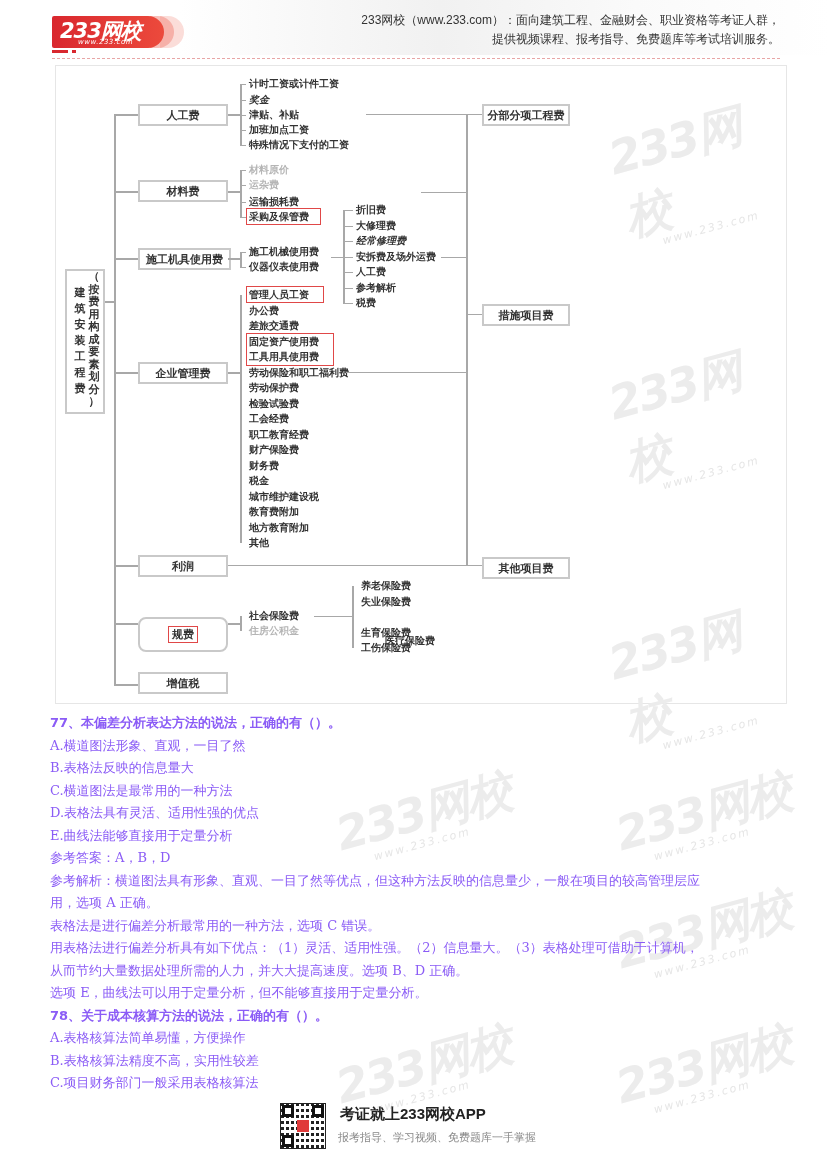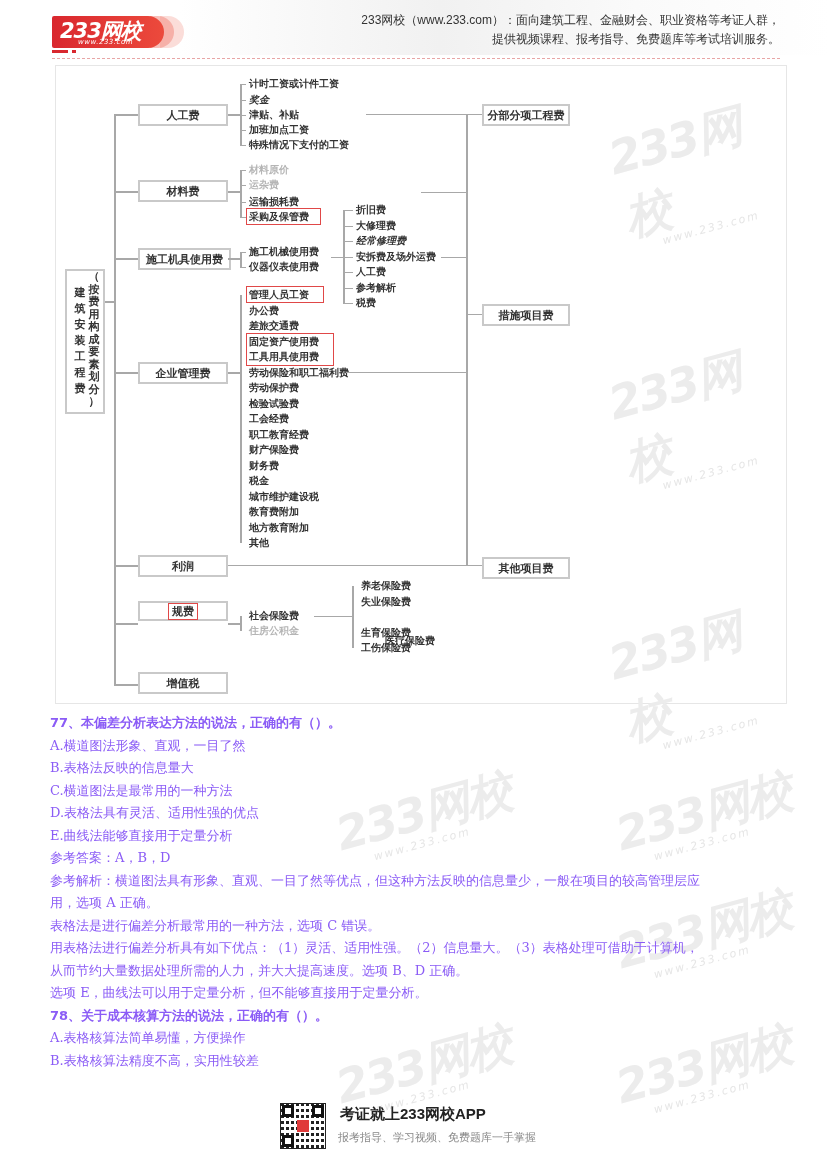--- a/index.html
+++ b/index.html
@@ -122,21 +122,21 @@
   <div class="box" style="left:82px; top:296px; width:90px; height:22px;">
       <span>企业管理费</span>
     </div>
 
   <div class="ln" style="left:58px; top:499px; width:24px; height:2px;"></div>
   <div class="box" style="left:82px; top:489px; width:90px; height:22px;">
       <span>利润</span>
     </div>
 
   <div class="ln" style="left:58px; top:557px; width:24px; height:2px;"></div>
-  <div class="box" style="left:82px; top:535px; width:90px; height:20px;">
+  <div class="box" style="left:82px; top:551px; width:90px; height:35px;border-radius:8px;">
       <span style="border:1px solid #e04848; padding:0 3px;">规费</span>
     </div>
 
   <div class="ln" style="left:58px; top:618px; width:24px; height:2px;"></div>
   <div class="box" style="left:82px; top:606px; width:90px; height:22px;">
       <span>增值税</span>
     </div>
 
   <div class="ln" style="left:172px; top:48px; width:12px; height:2px;"></div>
   <div class="ln" style="left:184px; top:18px; width:2px; height:62px;"></div>
@@ -258,20 +258,21 @@
   <span class="row">参考答案：A，B，D</span>
   <span class="row">参考解析：横道图法具有形象、直观、一目了然等优点，但这种方法反映的信息量少，一般在项目的较高管理层应</span>
   <span class="row">用，选项 A 正确。</span>
   <span class="row">表格法是进行偏差分析最常用的一种方法，选项 C 错误。</span>
   <span class="row">用表格法进行偏差分析具有如下优点：（1）灵活、适用性强。（2）信息量大。（3）表格处理可借助于计算机，</span>
   <span class="row">从而节约大量数据处理所需的人力，并大大提高速度。选项 B、D 正确。</span>
   <span class="row">选项 E，曲线法可以用于定量分析，但不能够直接用于定量分析。</span>
   <span class="row bold">78、关于成本核算方法的说法，正确的有（）。</span>
   <span class="row">A.表格核算法简单易懂，方便操作</span>
   <span class="row">B.表格核算法精度不高，实用性较差</span>
+  <span class="row">C.项目财务部门一般采用表格核算法</span>
 </div>
 
 <div class="footer">
   <div class="qr">
     <div class="corner" style="left:1px; top:1px;"></div>
     <div class="corner" style="right:1px; top:1px;"></div>
     <div class="corner" style="left:1px; bottom:1px;"></div>
     <div class="center"></div>
   </div>
   <div class="footer-title">考证就上233网校APP</div>

